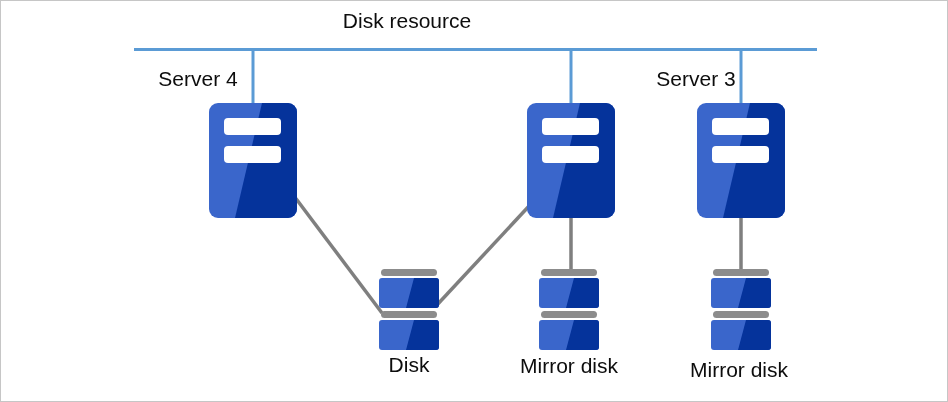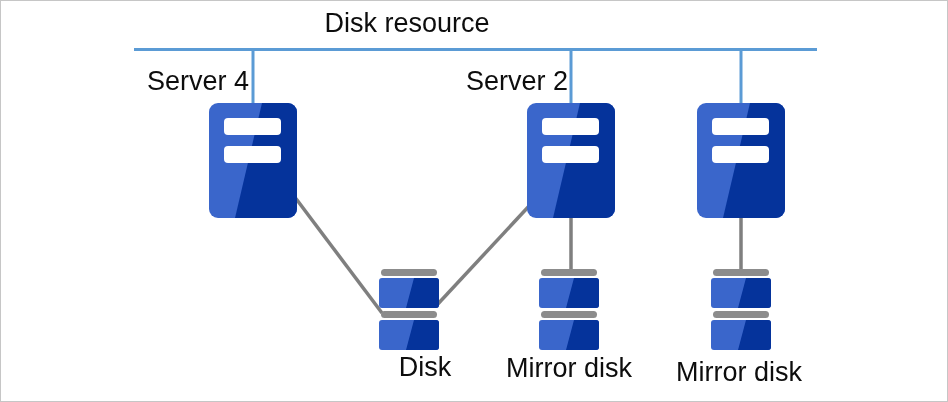--- a/index.html
+++ b/index.html
@@ -8,21 +8,21 @@
     width:948px;height:402px;
     box-sizing:border-box;
     background:#ffffff;
     border:1px solid var(--border-gray,#c6c6c6);
     font-family:"Liberation Sans", sans-serif;
     color:var(--text-color,#000);
     overflow:hidden;
   }
   .lbl{
     position:absolute;
-    font-size:27px;
+    font-size:21px;
     line-height:1;
     white-space:nowrap;
     transform:translateX(-50%);
     color:var(--text-color,#000);
   }
   .layer{position:absolute;left:0;top:0;}
   .icon{position:absolute;}
   
   .c-light{fill:var(--icon-light,#3a66cb);}
   .c-dark{fill:var(--icon-dark,#05339b);}
@@ -58,21 +58,21 @@
     <line class="ln-gray" x1="293" y1="195" x2="381" y2="312"></line>
     <line class="ln-gray" x1="435" y1="305" x2="529" y2="204"></line>
 
     <line class="ln-gray" x1="570" y1="215" x2="570" y2="272"></line>
     <line class="ln-gray" x1="740" y1="215" x2="740" y2="272"></line>
   </svg>
 
   <div class="lbl" style="left:406px;top:9px;">Disk resource</div>
 
   <div class="lbl" style="left:197px;top:67px;">Server 4</div>
-  <div class="lbl" style="left:516px;top:67px;">Server 2</div>
+  <div class="lbl" style="left:695px;top:67px;">Server 3</div>
 
   <svg class="icon" style="left:208px;top:102px;" width="88" height="115" viewBox="0 0 88 115">
     <g clip-path="url(#srvclip)">
       <rect class="c-light" width="88" height="115"></rect>
       <polygon class="c-dark" points="53,0 88,0 88,115 26,115"></polygon>
     </g>
     <rect class="c-white" x="15" y="15" width="57" height="17" rx="4"></rect>
     <rect class="c-white" x="15" y="43" width="57" height="17" rx="4"></rect>
   </svg>
 
@@ -138,17 +138,17 @@
     </g>
     <g transform="translate(0,42)">
       <rect class="c-gray" x="2" y="0" width="56" height="7" rx="3.5"></rect>
       <g transform="translate(0,9)" clip-path="url(#boxclip)">
         <rect class="c-light" width="60" height="30"></rect>
         <polygon class="c-dark" points="35,0 60,0 60,30 27,30"></polygon>
       </g>
     </g>
   </svg>
 
-  <div class="lbl" style="left:424px;top:353px;">Disk</div>
+  <div class="lbl" style="left:408px;top:353px;">Disk</div>
   <div class="lbl" style="left:568px;top:354px;">Mirror disk</div>
   <div class="lbl" style="left:738px;top:358px;">Mirror disk</div>
 
 </div>
 
 </body></html>

